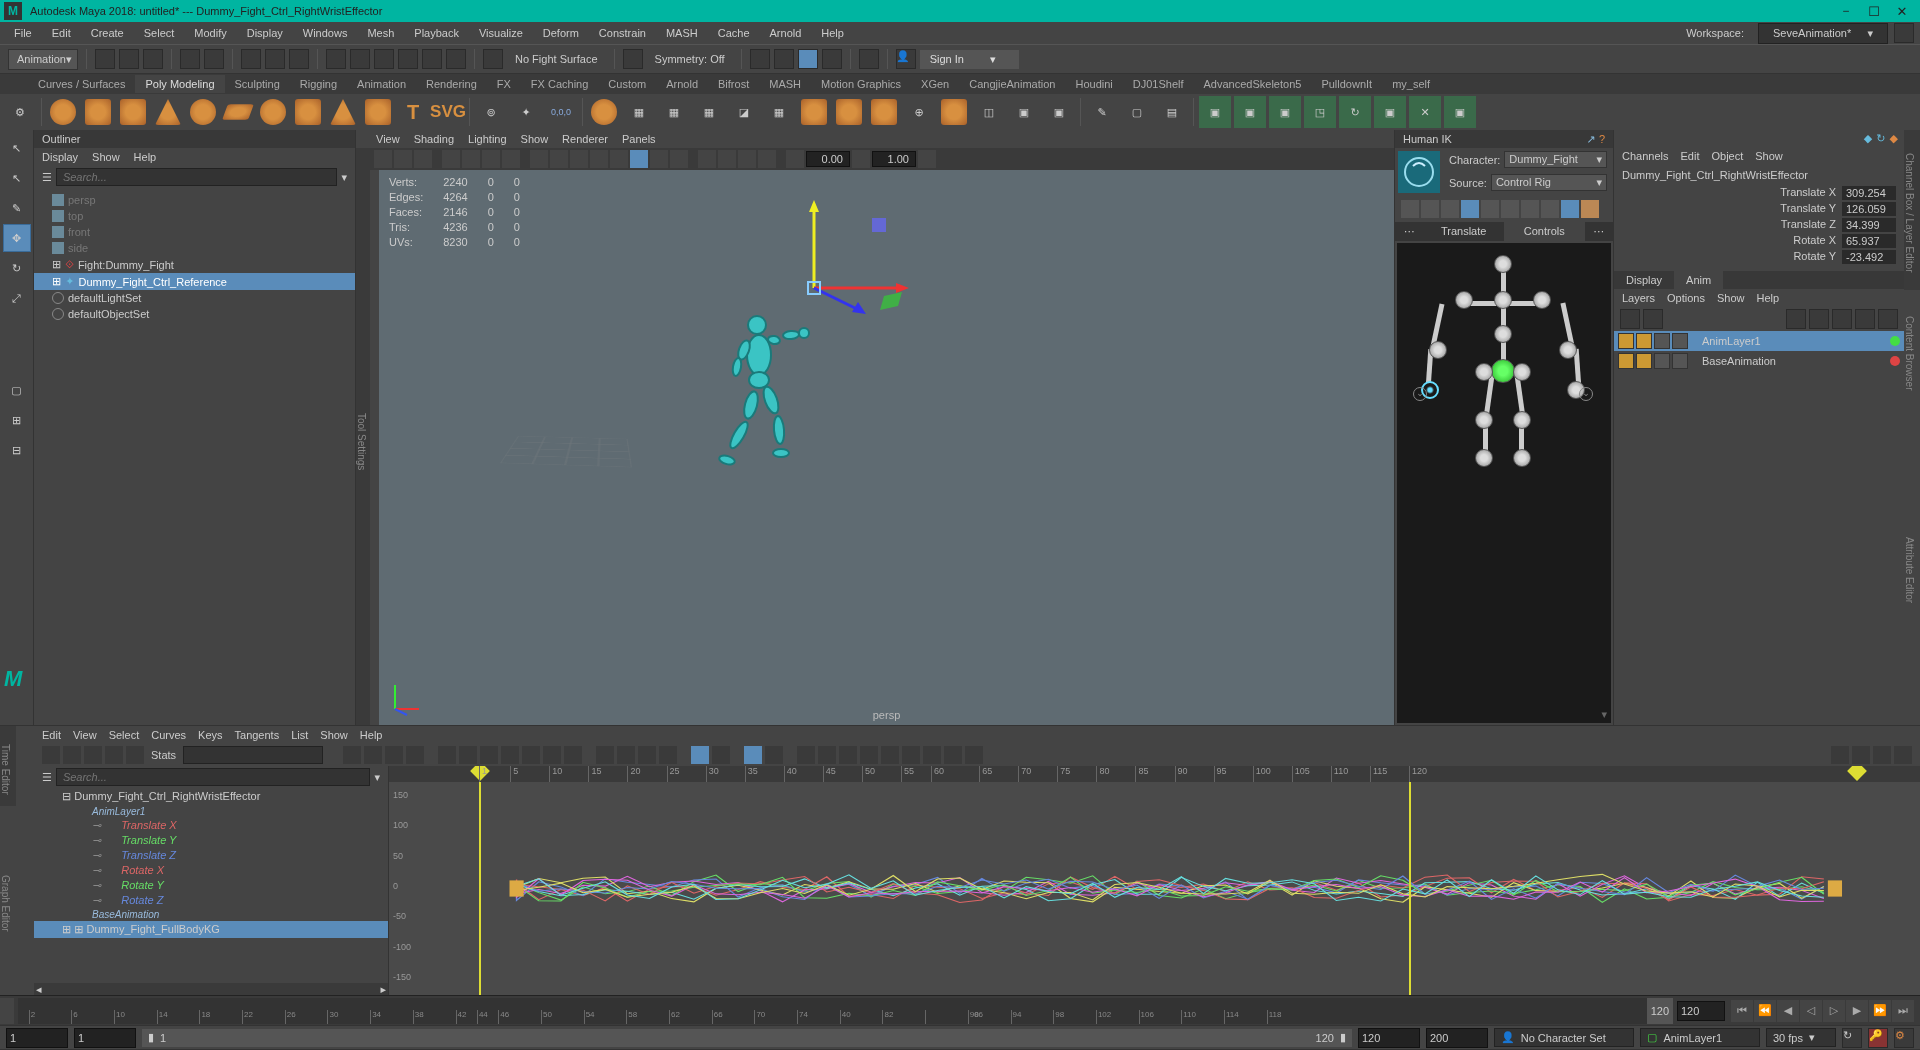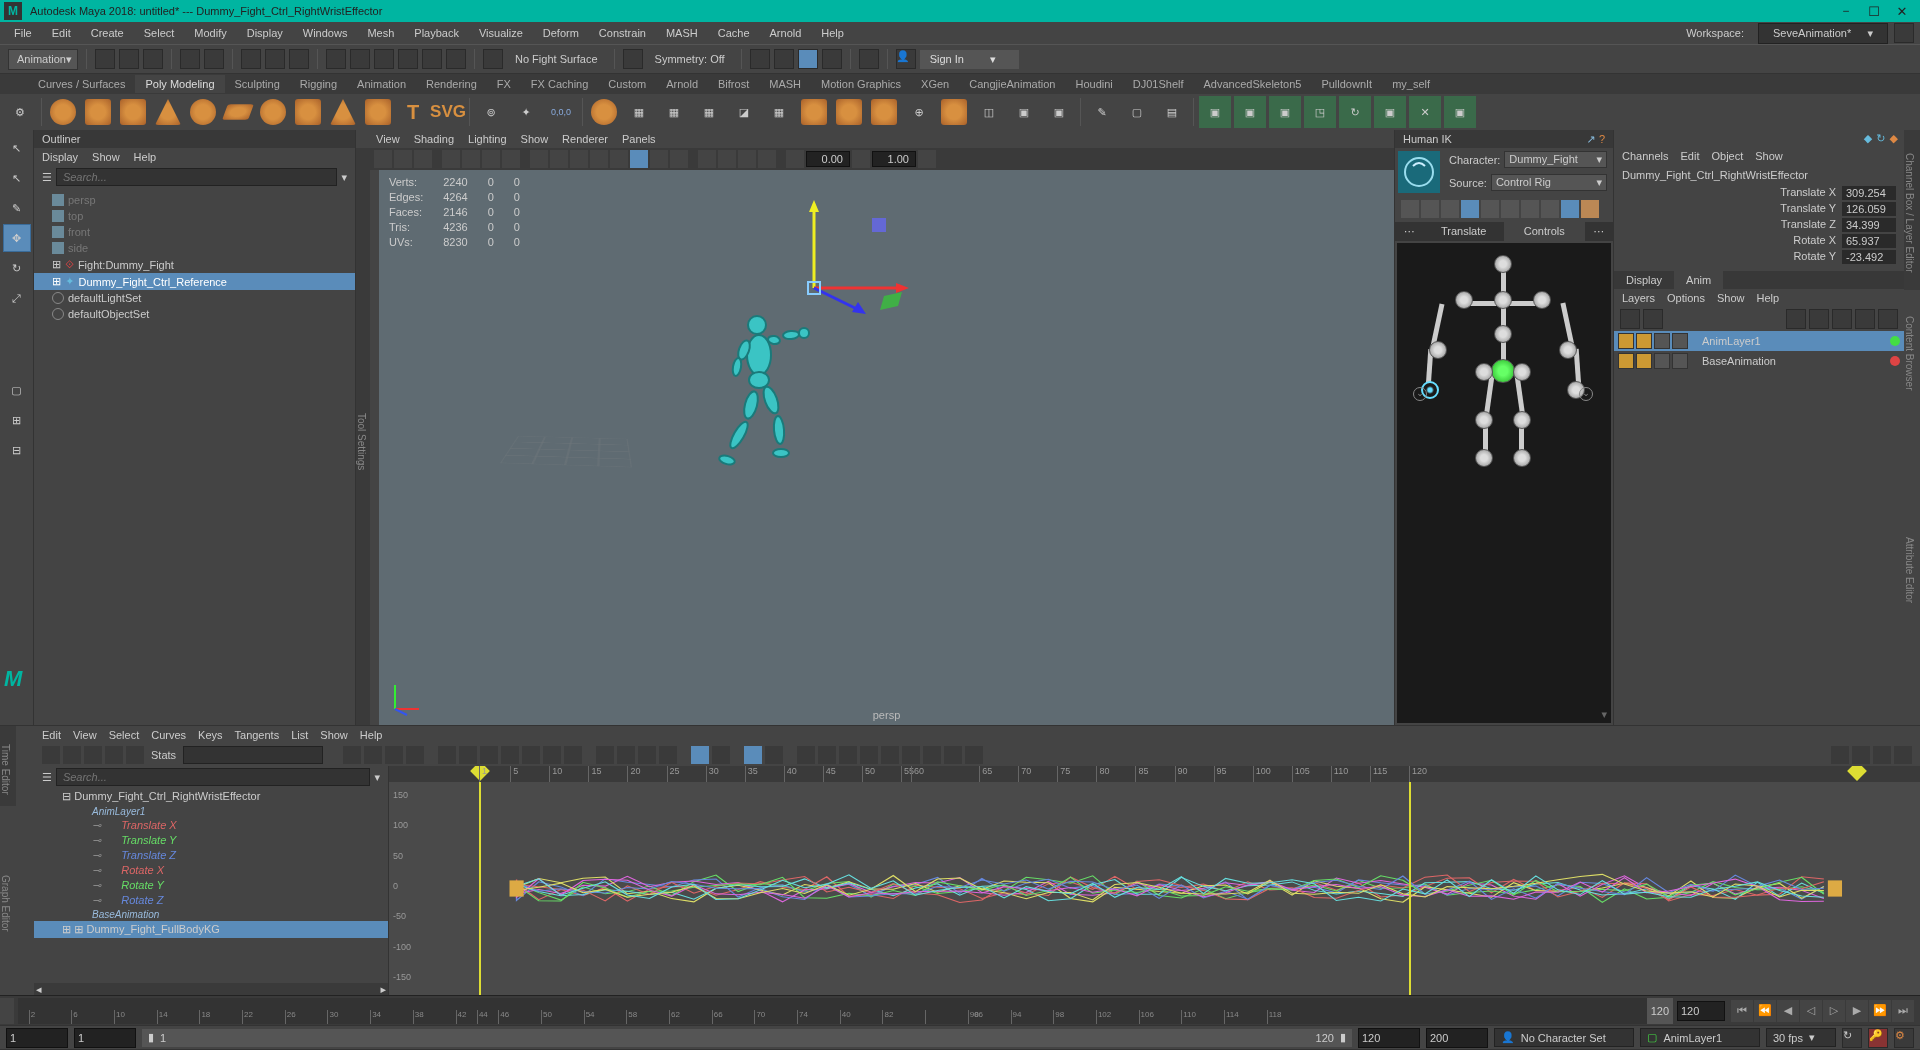--- a/index.html
+++ b/index.html
@@ -777,21 +777,21 @@
             <div class="tick" style="left: 160.336px;">10</div>
             <div class="tick" style="left: 199.412px;">15</div>
             <div class="tick" style="left: 238.487px;">20</div>
             <div class="tick" style="left: 277.563px;">25</div>
             <div class="tick" style="left: 316.639px;">30</div>
             <div class="tick" style="left: 355.714px;">35</div>
             <div class="tick" style="left: 394.79px;">40</div>
             <div class="tick" style="left: 433.866px;">45</div>
             <div class="tick" style="left: 472.941px;">50</div>
             <div class="tick" style="left: 512.017px;">55</div>
-            <div class="tick" style="left: 522px;">60</div>
+            <div class="tick" style="left: 542px;">60</div>
             <div class="tick" style="left: 590.168px;">65</div>
             <div class="tick" style="left: 629.244px;">70</div>
             <div class="tick" style="left: 668.319px;">75</div>
             <div class="tick" style="left: 707.395px;">80</div>
             <div class="tick" style="left: 746.471px;">85</div>
             <div class="tick" style="left: 785.546px;">90</div>
             <div class="tick" style="left: 824.622px;">95</div>
             <div class="tick" style="left: 863.697px;">100</div>
             <div class="tick" style="left: 902.773px;">105</div>
             <div class="tick" style="left: 941.849px;">110</div>

